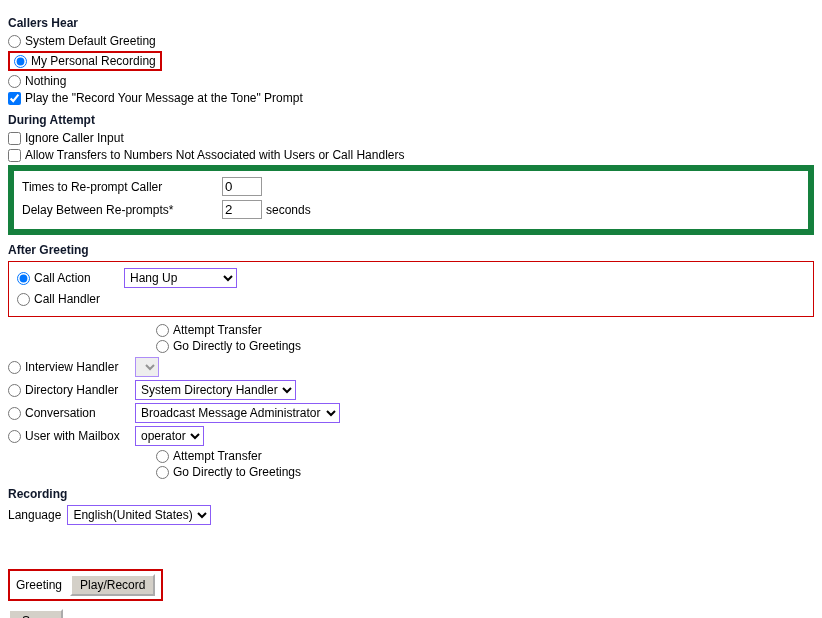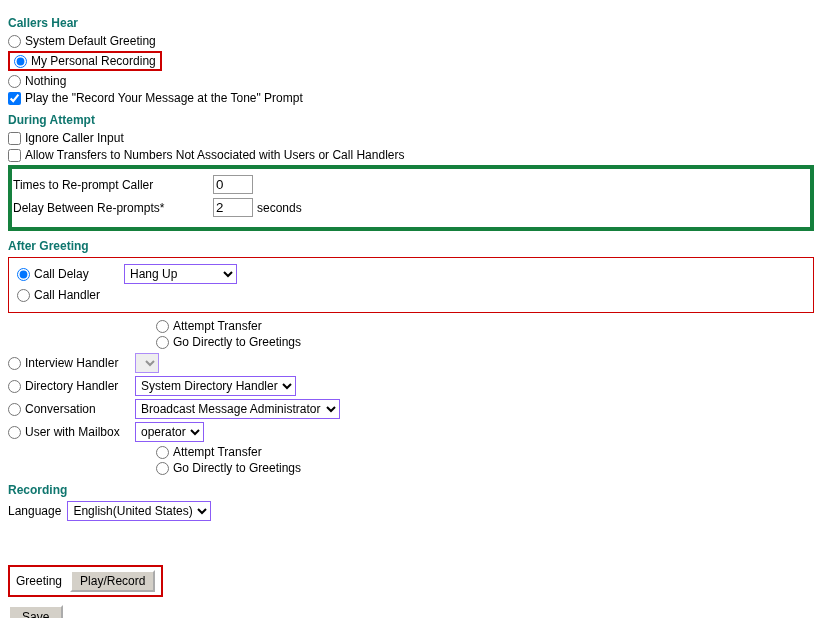--- a/index.html
+++ b/index.html
@@ -8,27 +8,27 @@
       font-size: 12px;
       background: #fff;
       color: #000;
       width: 822px;
       min-height: 618px;
       padding: 8px;
     }
     .section-title {
       font-weight: bold;
       font-size: 12px;
-      color: #0f766e;
+      color: #0f172a;
       margin-bottom: 4px;
       margin-top: 8px;
     }
     .section-box {
-      border: 4px solid #15803d;
-      padding: 6px 1px;
+      border: 6px solid #15803d;
+      padding: 6px 8px;
       margin-bottom: 6px;
     }
     .radio-row {
       display: flex;
       align-items: center;
       margin-bottom: 3px;
     }
     .radio-row input[type=radio] {
       margin-right: 4px;
     }
@@ -188,21 +188,21 @@
     </div>
   </div>
 </div>
 
 <div>
   <div class="section-title">After Greeting</div>
 
   <div class="after-greeting-box">
     <div class="after-row">
       <input type="radio" name="after_greeting" checked="" style="">
-      <span style="min-width:90px;">Call Delay</span>
+      <span style="min-width:90px;">Call Action</span>
       <select>
         <option>Hang Up</option>
         <option>Take Message</option>
         <option>Skip Greeting</option>
         <option>Restart Greeting</option>
       </select>
     </div>
     <div class="after-row">
       <input type="radio" name="after_greeting" style="">
       <span style="min-width:90px;">Call Handler</span>

